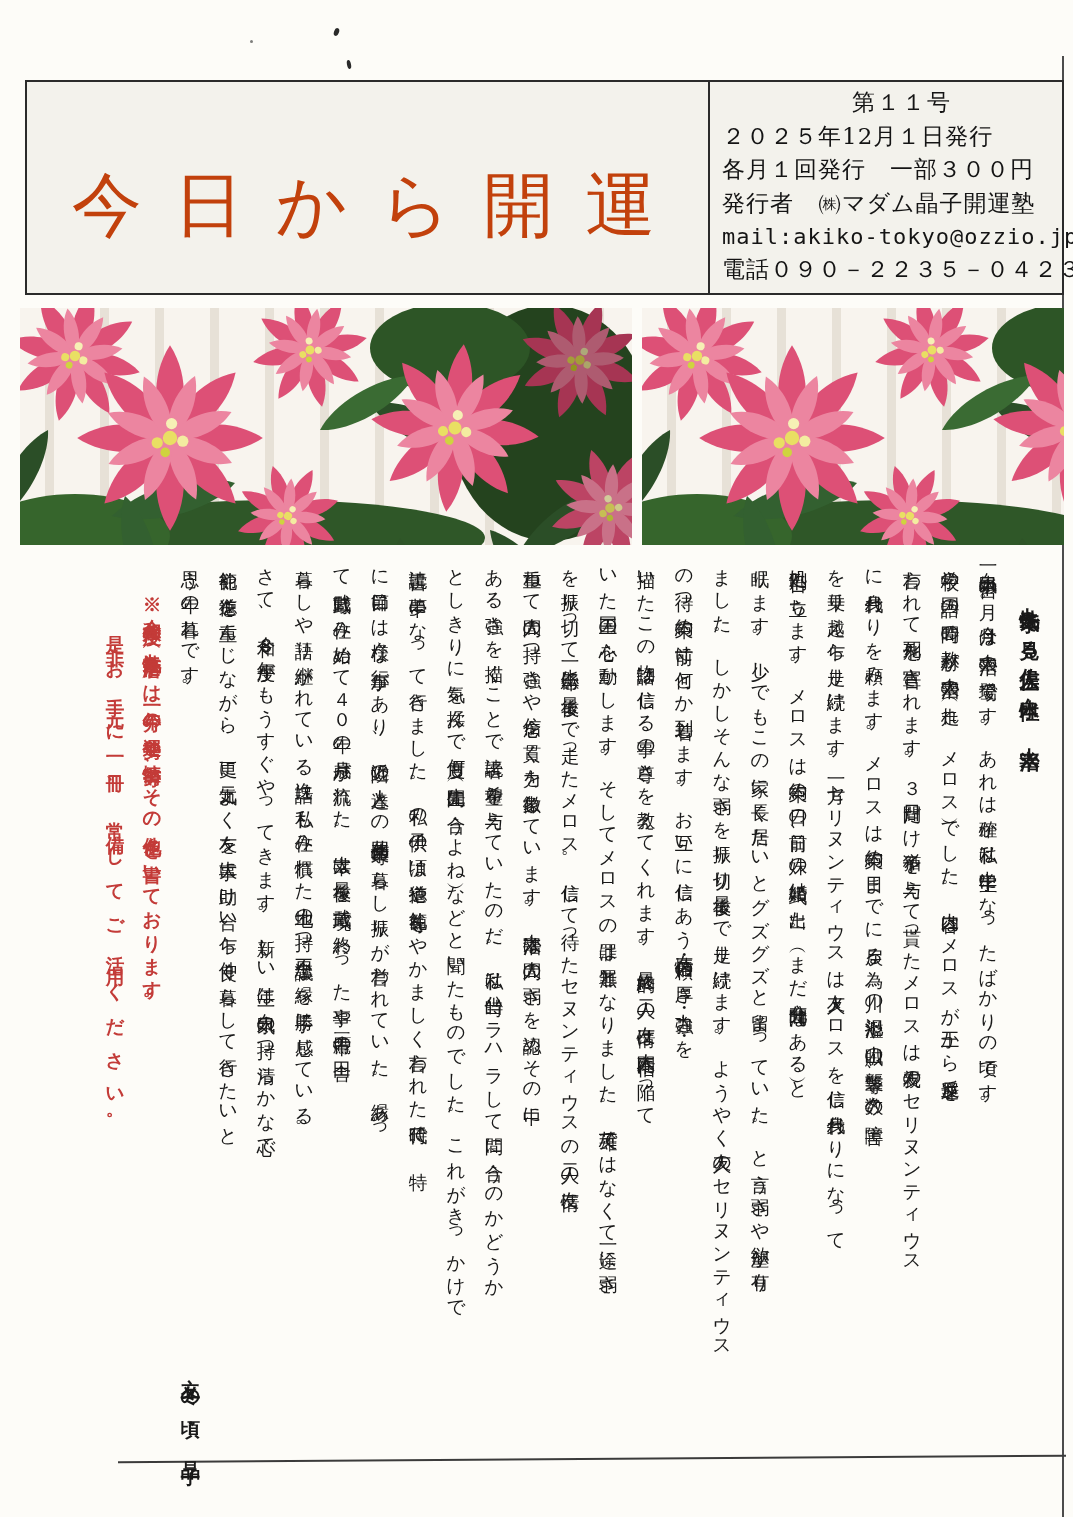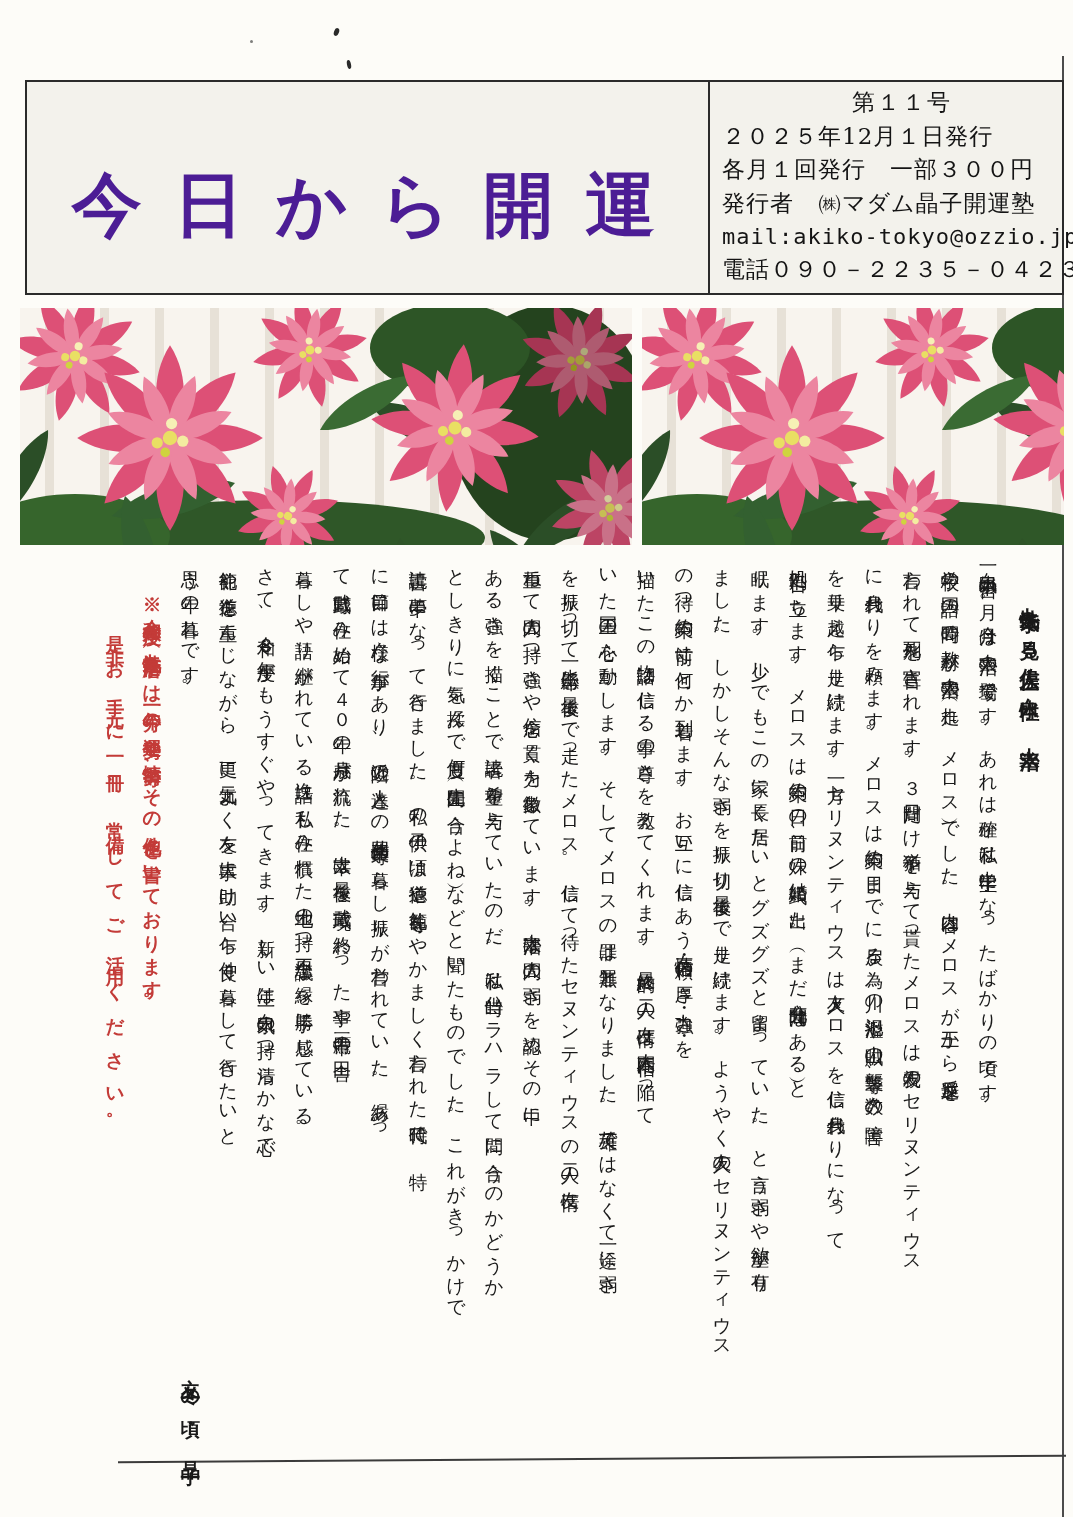--- a/index.html
+++ b/index.html
@@ -21,23 +21,23 @@
   
   .masthead{
     position:absolute;left:25px;top:80px;width:1039px;height:215px;
     border:2px solid #2b2b2b;background:#f3f2ec;display:flex;box-sizing:border-box;
   }
   .title-cell{
     flex:0 0 683px;border-right:2px solid #2b2b2b;
     display:flex;align-items:center;justify-content:center;box-sizing:border-box;
   }
   .masthead-title{
-    font-family:"DejaVu Sans", sans-serif;font-weight:700;
+    font-family:"DejaVu Sans", sans-serif;font-weight:400;
     font-size:70px;letter-spacing:32px;padding-left:24px;
-    color:#4c1d95;white-space:nowrap;margin-top:36px;
+    color:#c2410c;white-space:nowrap;margin-top:36px;
   }
   .info-cell{
     flex:1;display:flex;flex-direction:column;justify-content:space-between;
     padding:7px 6px 9px 12px;box-sizing:border-box;
     font-size:23px;line-height:1.2;white-space:nowrap;color:#141414;
   }
   .info-cell .issue{text-align:center;letter-spacing:2px;}
   .info-cell .row{letter-spacing:1px;}
   .info-cell .mail{font-family:"DejaVu Sans Mono", monospace;font-size:22px;letter-spacing:1px;}
   

